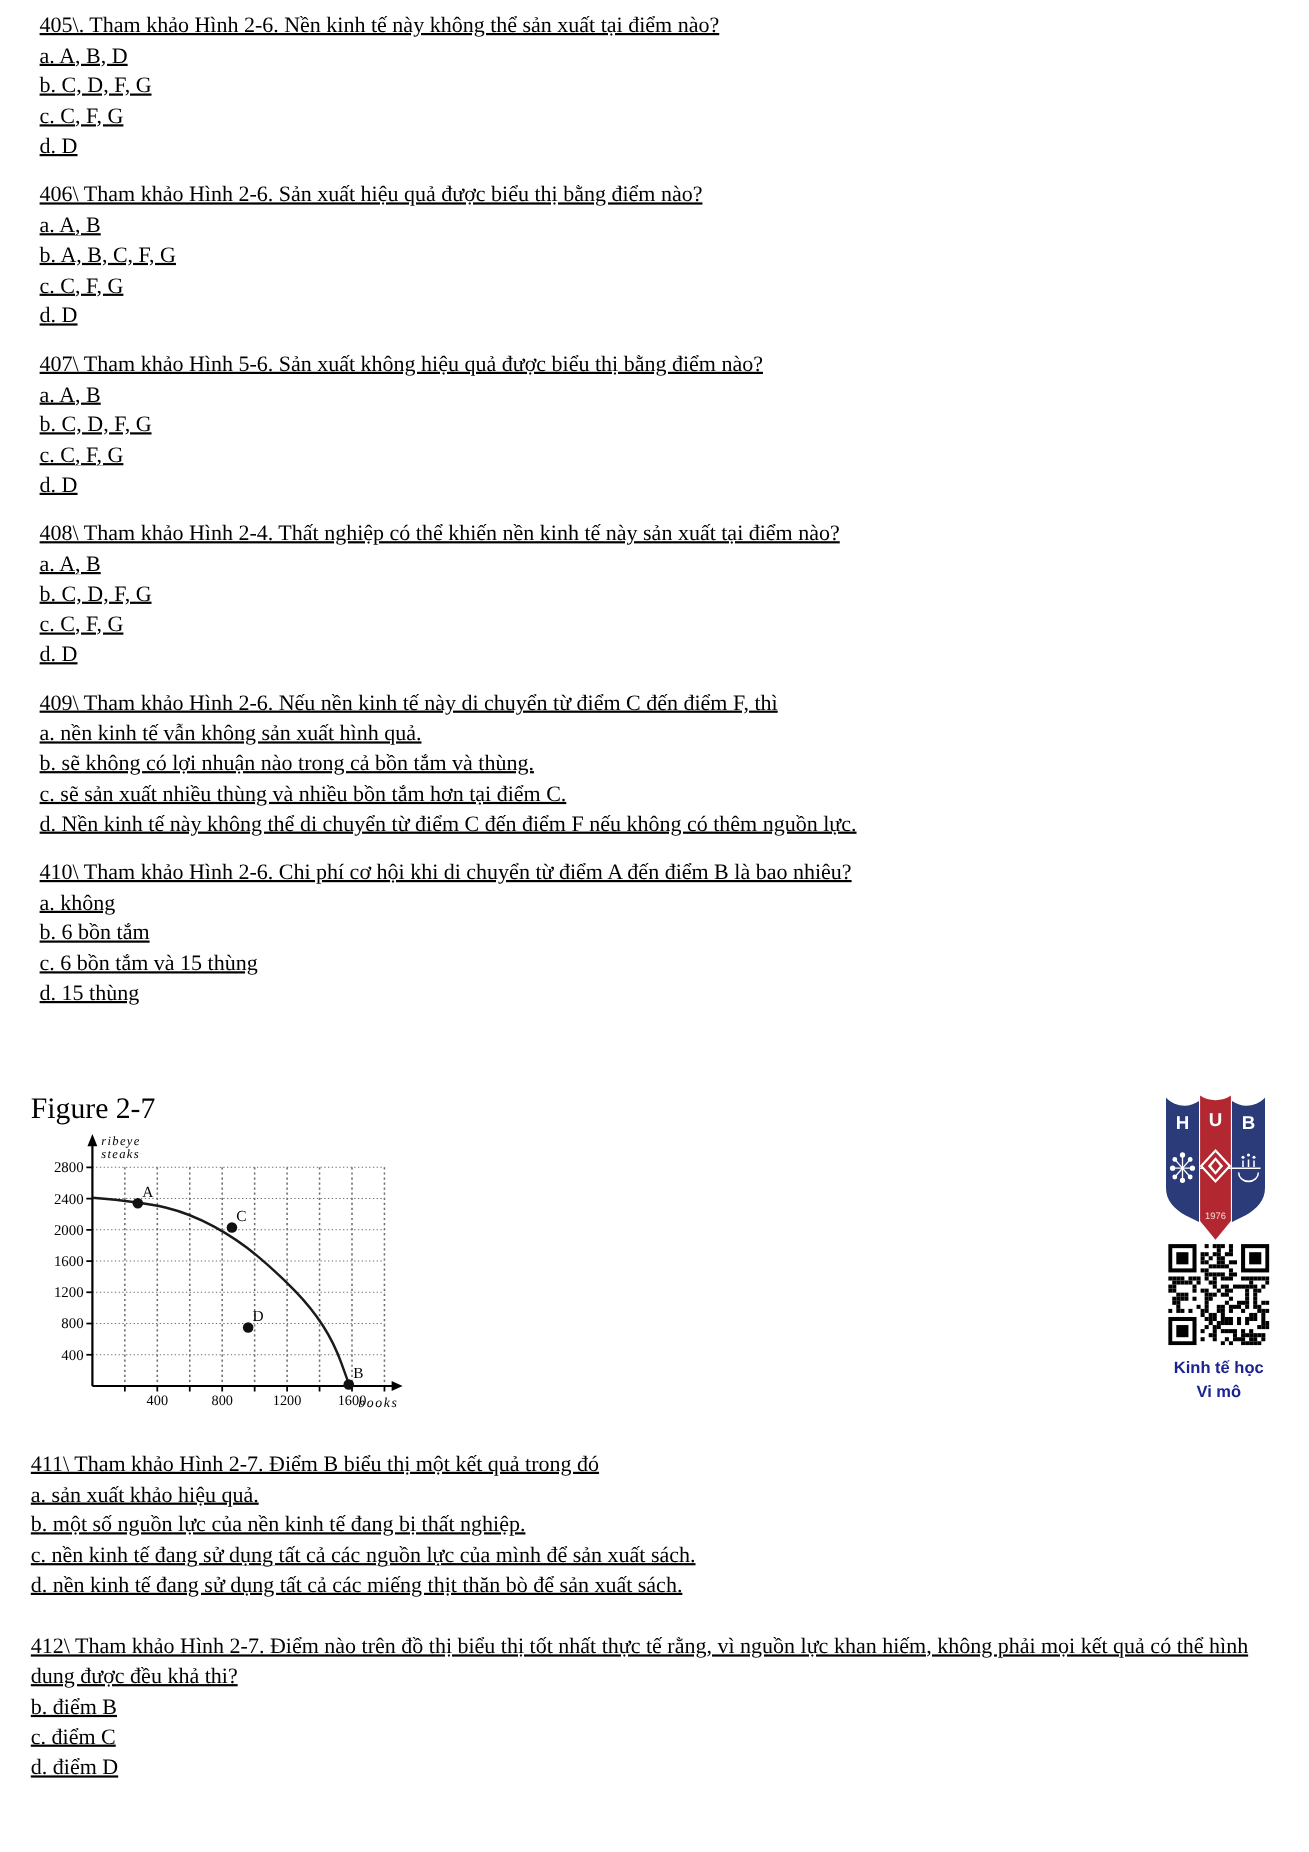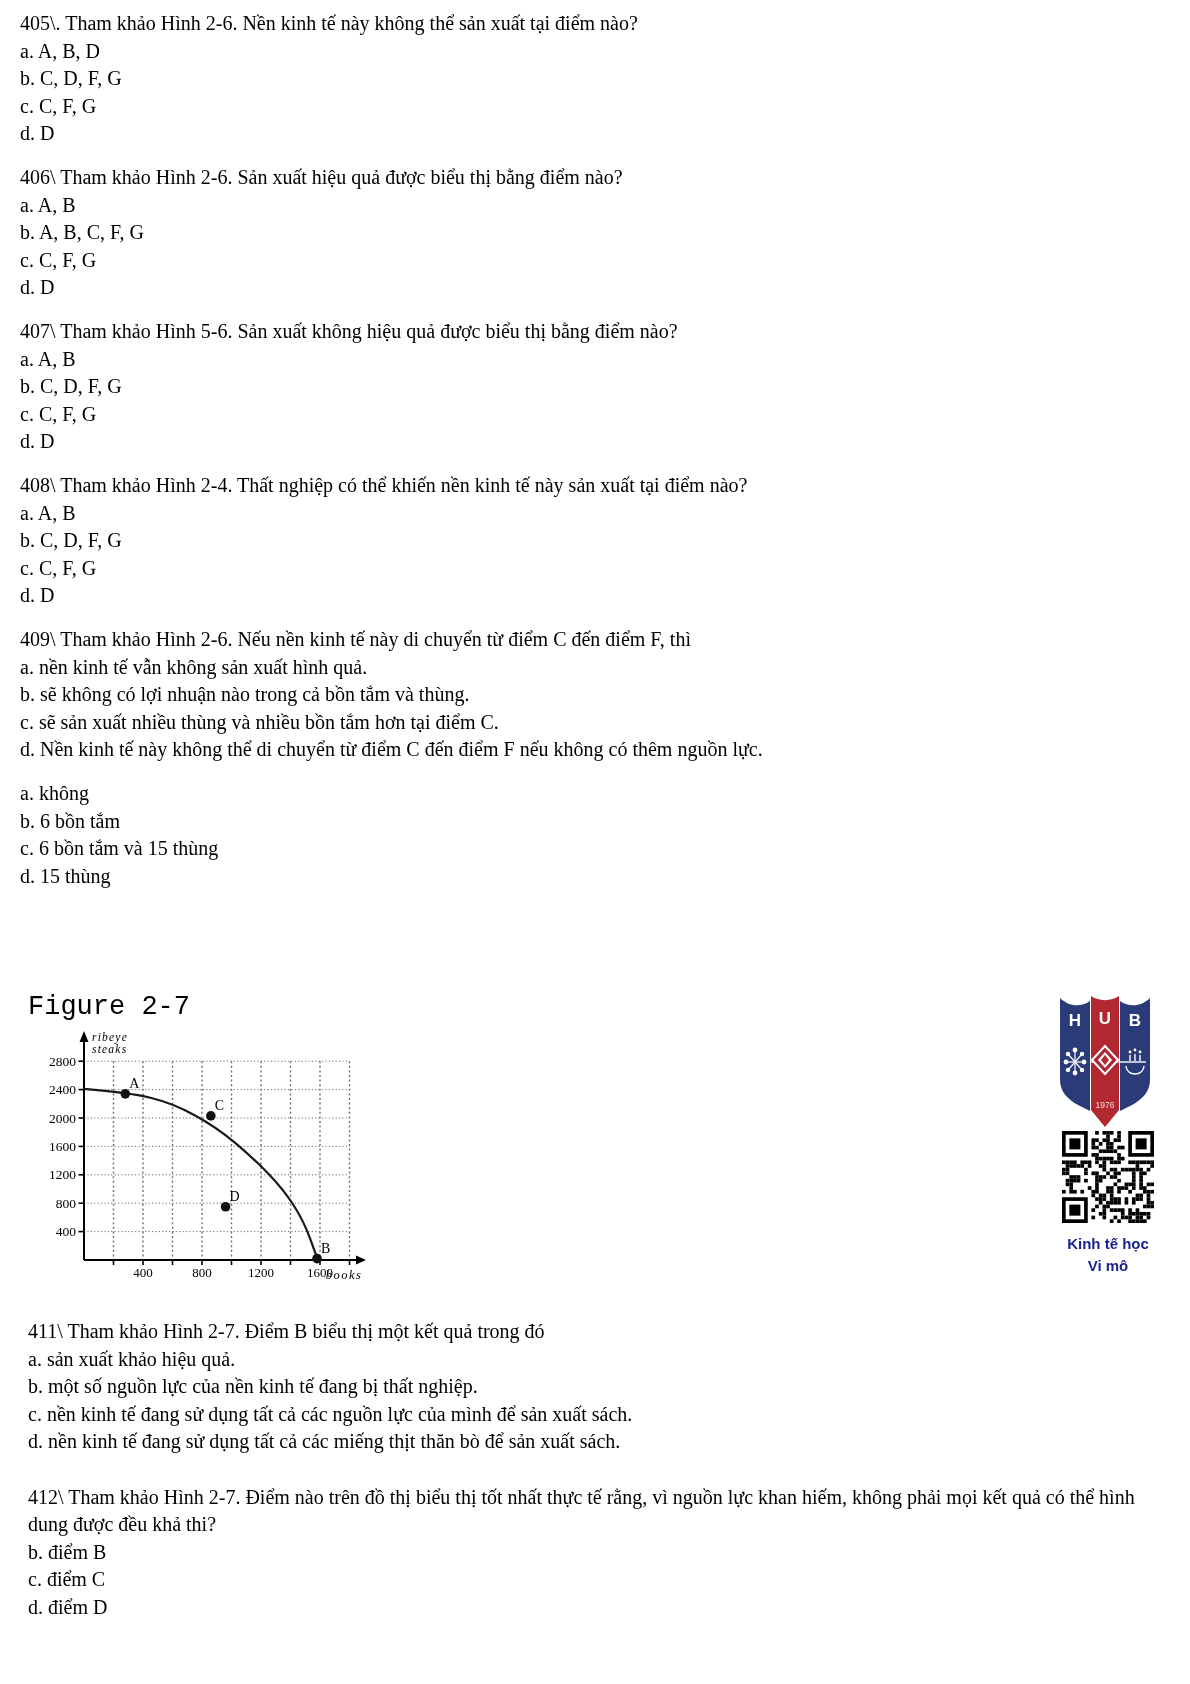--- a/index.html
+++ b/index.html
@@ -1,23 +1,23 @@
 <!DOCTYPE html>
 <html><head>
 <meta charset="utf-8">
 <style>
   html,body{margin:0;padding:0;background:#fff;}
   .page{position:relative;width:1190px;height:1684px;background:#ffffff;overflow:hidden;
         font-family:"Liberation Serif", serif;color:#000;}
   .qtitle,.qopt{font-size:20px;line-height:27.5px;}
-  #questions-top{position:absolute;top:10px;left:20px;width:1140px;}
-  #questions-bottom{position:absolute;top:1318px;left:28px;width:1140px;}
+  #questions-top{position:absolute;top:10px;left:36px;width:1140px;text-decoration:underline;}
+  #questions-bottom{position:absolute;top:1318px;left:28px;width:1140px;text-decoration:underline;}
   .qblock{margin-bottom:16.5px;}
   .qblock-gap-large{margin-bottom:28px;}
-  .figure-heading{position:absolute;left:28px;top:992px;font-size:27px;line-height:30px;font-family:Liberation Mono, monospace;}
+  .figure-heading{position:absolute;left:28px;top:992px;font-size:27px;line-height:30px;}
   #chart{position:absolute;left:20px;top:1028px;}
   #hub-logo{position:absolute;left:1058px;top:988px;}
   #qr{position:absolute;left:1062px;top:1131px;}
   .qr-caption{position:absolute;left:1018px;top:1233px;width:180px;text-align:center;
       font-family:"Liberation Sans", sans-serif;font-weight:bold;font-size:15px;
       line-height:22px;color:#1b2390;}
   .chart-text{font-family:"Liberation Serif", serif;}
 </style>
 </head>
 <body>
@@ -54,20 +54,21 @@
       <div class="qopt">d. D</div>
     </div>
     <div class="qblock">
       <div class="qtitle">409\ Tham khảo Hình 2-6. Nếu nền kinh tế này di chuyển từ điểm C đến điểm F, thì</div>
       <div class="qopt">a. nền kinh tế vẫn không sản xuất hình quả.</div>
       <div class="qopt">b. sẽ không có lợi nhuận nào trong cả bồn tắm và thùng.</div>
       <div class="qopt">c. sẽ sản xuất nhiều thùng và nhiều bồn tắm hơn tại điểm C.</div>
       <div class="qopt">d. Nền kinh tế này không thể di chuyển từ điểm C đến điểm F nếu không có thêm nguồn lực.</div>
     </div>
     <div class="qblock">
+      <div class="qtitle">410\ Tham khảo Hình 2-6. Chi phí cơ hội khi di chuyển từ điểm A đến điểm B là bao nhiêu?</div>
       <div class="qopt">a. không</div>
       <div class="qopt">b. 6 bồn tắm</div>
       <div class="qopt">c. 6 bồn tắm và 15 thùng</div>
       <div class="qopt">d. 15 thùng</div>
     </div>
   </div>
 
   <div class="figure-heading">Figure 2-7</div>
   <svg id="chart" width="350" height="272" viewBox="0 0 350 272" xmlns="http://www.w3.org/2000/svg">
       <line x1="93.5" y1="33.20000000000002" x2="93.5" y2="232" stroke="#6e6e6e" stroke-width="1.4" stroke-dasharray="2 2.6"></line>

